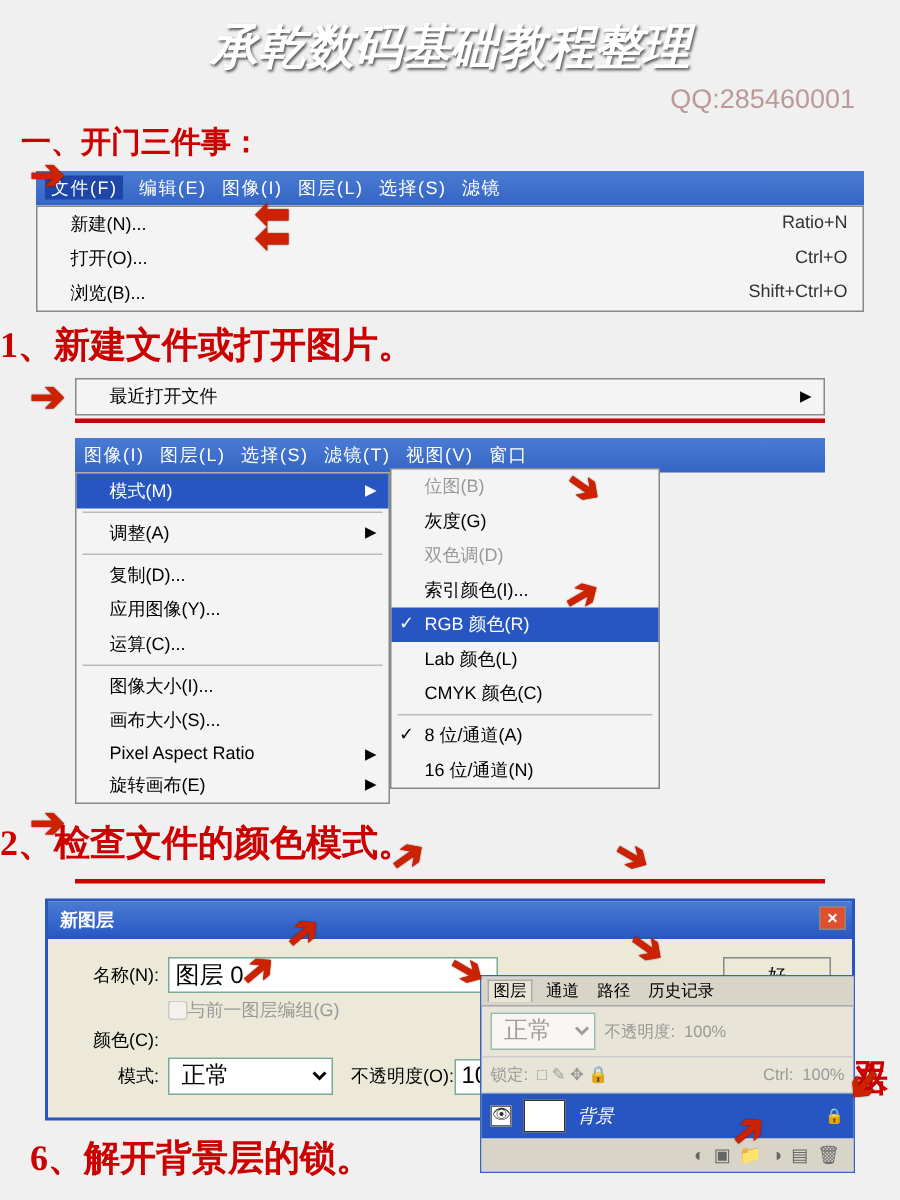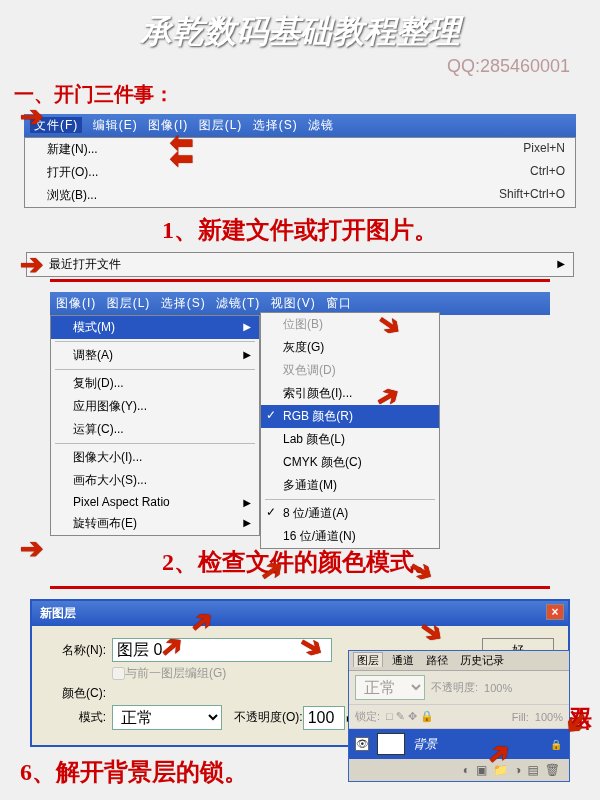--- a/index.html
+++ b/index.html
@@ -1,41 +1,41 @@
 <!DOCTYPE html>
 <html><head>
 <meta charset="utf-8">
 <style>
 *{box-sizing:border-box;margin:0;padding:0;font-family:"SimSun","Microsoft YaHei",sans-serif}
 body{width:600px;height:800px;background:#f0f0f0;position:relative;overflow:hidden;font-size:12px}
 .title-main{font-family:"KaiTi",serif;font-size:32px;font-style:italic;font-weight:bold;color:#fff;text-align:center;padding:10px 0 2px;text-shadow:1px 1px 2px #555}
 .qq{text-align:right;padding-right:30px;font-size:18px;color:#b99;font-family:Arial}
 .sec-title{font-family:"KaiTi",serif;font-size:20px;color:#c00;font-weight:bold;padding:4px 0 6px 14px}
-.step{font-family:"KaiTi",serif;font-size:24px;color:#c00;font-weight:bold;text-align:center;padding:6px 0}
+.step{font-family:"KaiTi",serif;font-size:24px;color:#c00;font-weight:bold;padding:6px 0}
 .hr{height:3px;background:#c00;margin:2px 50px 10px}
 .menubar{background:linear-gradient(#4a7bd4,#3565c4);color:#fff;padding:3px 6px;letter-spacing:1px}
 .menubar span{margin-right:6px}
 .menubar .active{background:#1d46a8;padding:1px 4px}
 .dropmenu{background:#f4f4f4;border:1px solid #888;position:relative}
 .mitem{padding:3px 100px 3px 22px;border-bottom:0;position:relative;white-space:nowrap}
 .mitem.sel{background:#2756c2;color:#fff}
 .sc{position:absolute;right:10px;top:3px;color:#333}
 .msep{border-top:1px solid #bbb;margin:2px 4px}
 .arr{position:absolute;right:8px;top:5px;font-size:10px}
 .submenu{background:#f4f4f4;border:1px solid #888;position:absolute}
 .check{position:absolute;left:5px;top:3px}
 .dlg{border:2px solid #2756c2;background:#ece9d8;margin:6px 30px}
 .dlg-title{background:linear-gradient(#4a7bd4,#2756c2);color:#fff;padding:4px 8px;position:relative;font-weight:bold}
 .closebtn{position:absolute;right:4px;top:3px;width:18px;height:16px;background:#e05030;color:#fff;text-align:center;line-height:14px;border:1px solid #888}
 .dlg-body{padding:12px 14px}
 .row{margin-bottom:3px;display:flex;align-items:center}
 .lbl{width:60px;text-align:right;margin-right:6px}
 input[type=text],select{border:1px solid #7a9;padding:2px 4px;background:#fff;font-size:16px}
 .btn{border:1px solid #888;background:#ece9d8;padding:3px 0;width:72px;text-align:center;margin-bottom:6px}
-.panel{border:1px solid #3565c4;background:#e8e4d8;position:absolute;right:30px;bottom:18px;width:222px}
+.panel{border:1px solid #3565c4;background:#e8e4d8;position:absolute;right:30px;bottom:18px;width:250px}
 .ptabs{background:#d8d4c8;padding:2px 4px;font-size:11px;border-bottom:1px solid #aaa}
 .ptabs span{margin-right:3px;padding:1px 3px}
 .ptabs .active{background:#e8e4d8;border:1px solid #aaa;border-bottom:none}
 .prow{padding:4px 6px;border-bottom:1px solid #ccc;display:flex;align-items:center;gap:6px;font-size:11px}
 .layer-row{padding:4px 6px;display:flex;align-items:center;gap:8px;background:#2756c2;color:#fff}
 .eye{width:14px;height:14px;border:1px solid #666;background:#fff;display:inline-block;color:#333;text-align:center;line-height:12px;font-size:10px}
 .thumb{width:28px;height:22px;background:#fff;border:1px solid #333}
 .lock{font-size:10px}
 .pbottom{padding:4px 6px;text-align:right;background:#d8d4c8}
 .pbottom span{margin:0 3px;color:#666}
@@ -54,27 +54,27 @@
 <div style="margin:0 24px">
 <div class="menubar">
  <span class="active">文件(F)</span>
  <span>编辑(E)</span>
  <span>图像(I)</span>
  <span>图层(L)</span>
  <span>选择(S)</span>
  <span>滤镜</span>
 </div>
 <div class="dropmenu">
- <div class="mitem"><span>新建(N)...</span><span class="sc">Pixel+N</span></div>
+ <div class="mitem"><span>新建(N)...</span><span class="sc">Ratio+N</span></div>
  <div class="mitem"><span>打开(O)...</span><span class="sc">Ctrl+O</span></div>
  <div class="mitem"><span>浏览(B)...</span><span class="sc">Shift+Ctrl+O</span></div>
 </div>
 </div>
 <div class="step">1、新建文件或打开图片。</div>
-<div style="margin:0 26px">
+<div style="margin:0 50px">
     <div class="dropmenu">
       <div class="mitem"><span>最近打开文件</span><span class="arr">▶</span></div>
     </div>
   </div>
 <div class="hr"></div>
 
 <div style="margin:0 50px;position:relative">
 <div class="menubar">
  <span>图像(I)</span>
  <span>图层(L)</span>
@@ -98,21 +98,20 @@
  <div class="mitem"><span>旋转画布(E)</span><span class="arr">▶</span></div>
 </div>
 <div class="submenu" style="left:210px;top:20px;width:180px">
  <div class="mitem dim">位图(B)</div>
  <div class="mitem">灰度(G)</div>
  <div class="mitem dim">双色调(D)</div>
  <div class="mitem">索引颜色(I)...</div>
  <div class="mitem sel"><span class="check">✓</span><span>RGB 颜色(R)</span></div>
  <div class="mitem">Lab 颜色(L)</div>
  <div class="mitem">CMYK 颜色(C)</div>
- <div class="mitem">多通道(M)</div>
  <div class="msep"></div>
  <div class="mitem"><span class="check">✓</span><span>8 位/通道(A)</span></div>
  <div class="mitem">16 位/通道(N)</div>
 </div>
 </div>
 <div class="step" style="margin-top:4px">2、检查文件的颜色模式。</div>
 <div class="hr"></div>
 
 <div class="dlg">
  <div class="dlg-title"><span>新图层</span><div class="closebtn">×</div></div>
@@ -153,21 +152,21 @@
   <span>历史记录</span>
  </div>
  <div class="prow dim">
       <select disabled="" style="width:70px"><option>正常</option></select>
       <span>不透明度:</span>
       <span>100%</span>
     </div>
  <div class="prow dim">
       <span>锁定:</span>
       <span>□ ✎ ✥ 🔒</span>
-      <span style="margin-left:auto">Fill:</span>
+      <span style="margin-left:auto">Ctrl:</span>
       <span>100%</span>
     </div>
  <div class="layer-row">
   <span class="eye">👁</span>
   <span class="thumb"></span>
   <i>背景</i>
   <span class="lock" style="margin-left:auto">🔒</span>
  </div>
  <div class="pbottom"><span>◐</span><span>▣</span><span>📁</span><span>◑</span><span>▤</span><span>🗑</span></div>
 </div>

